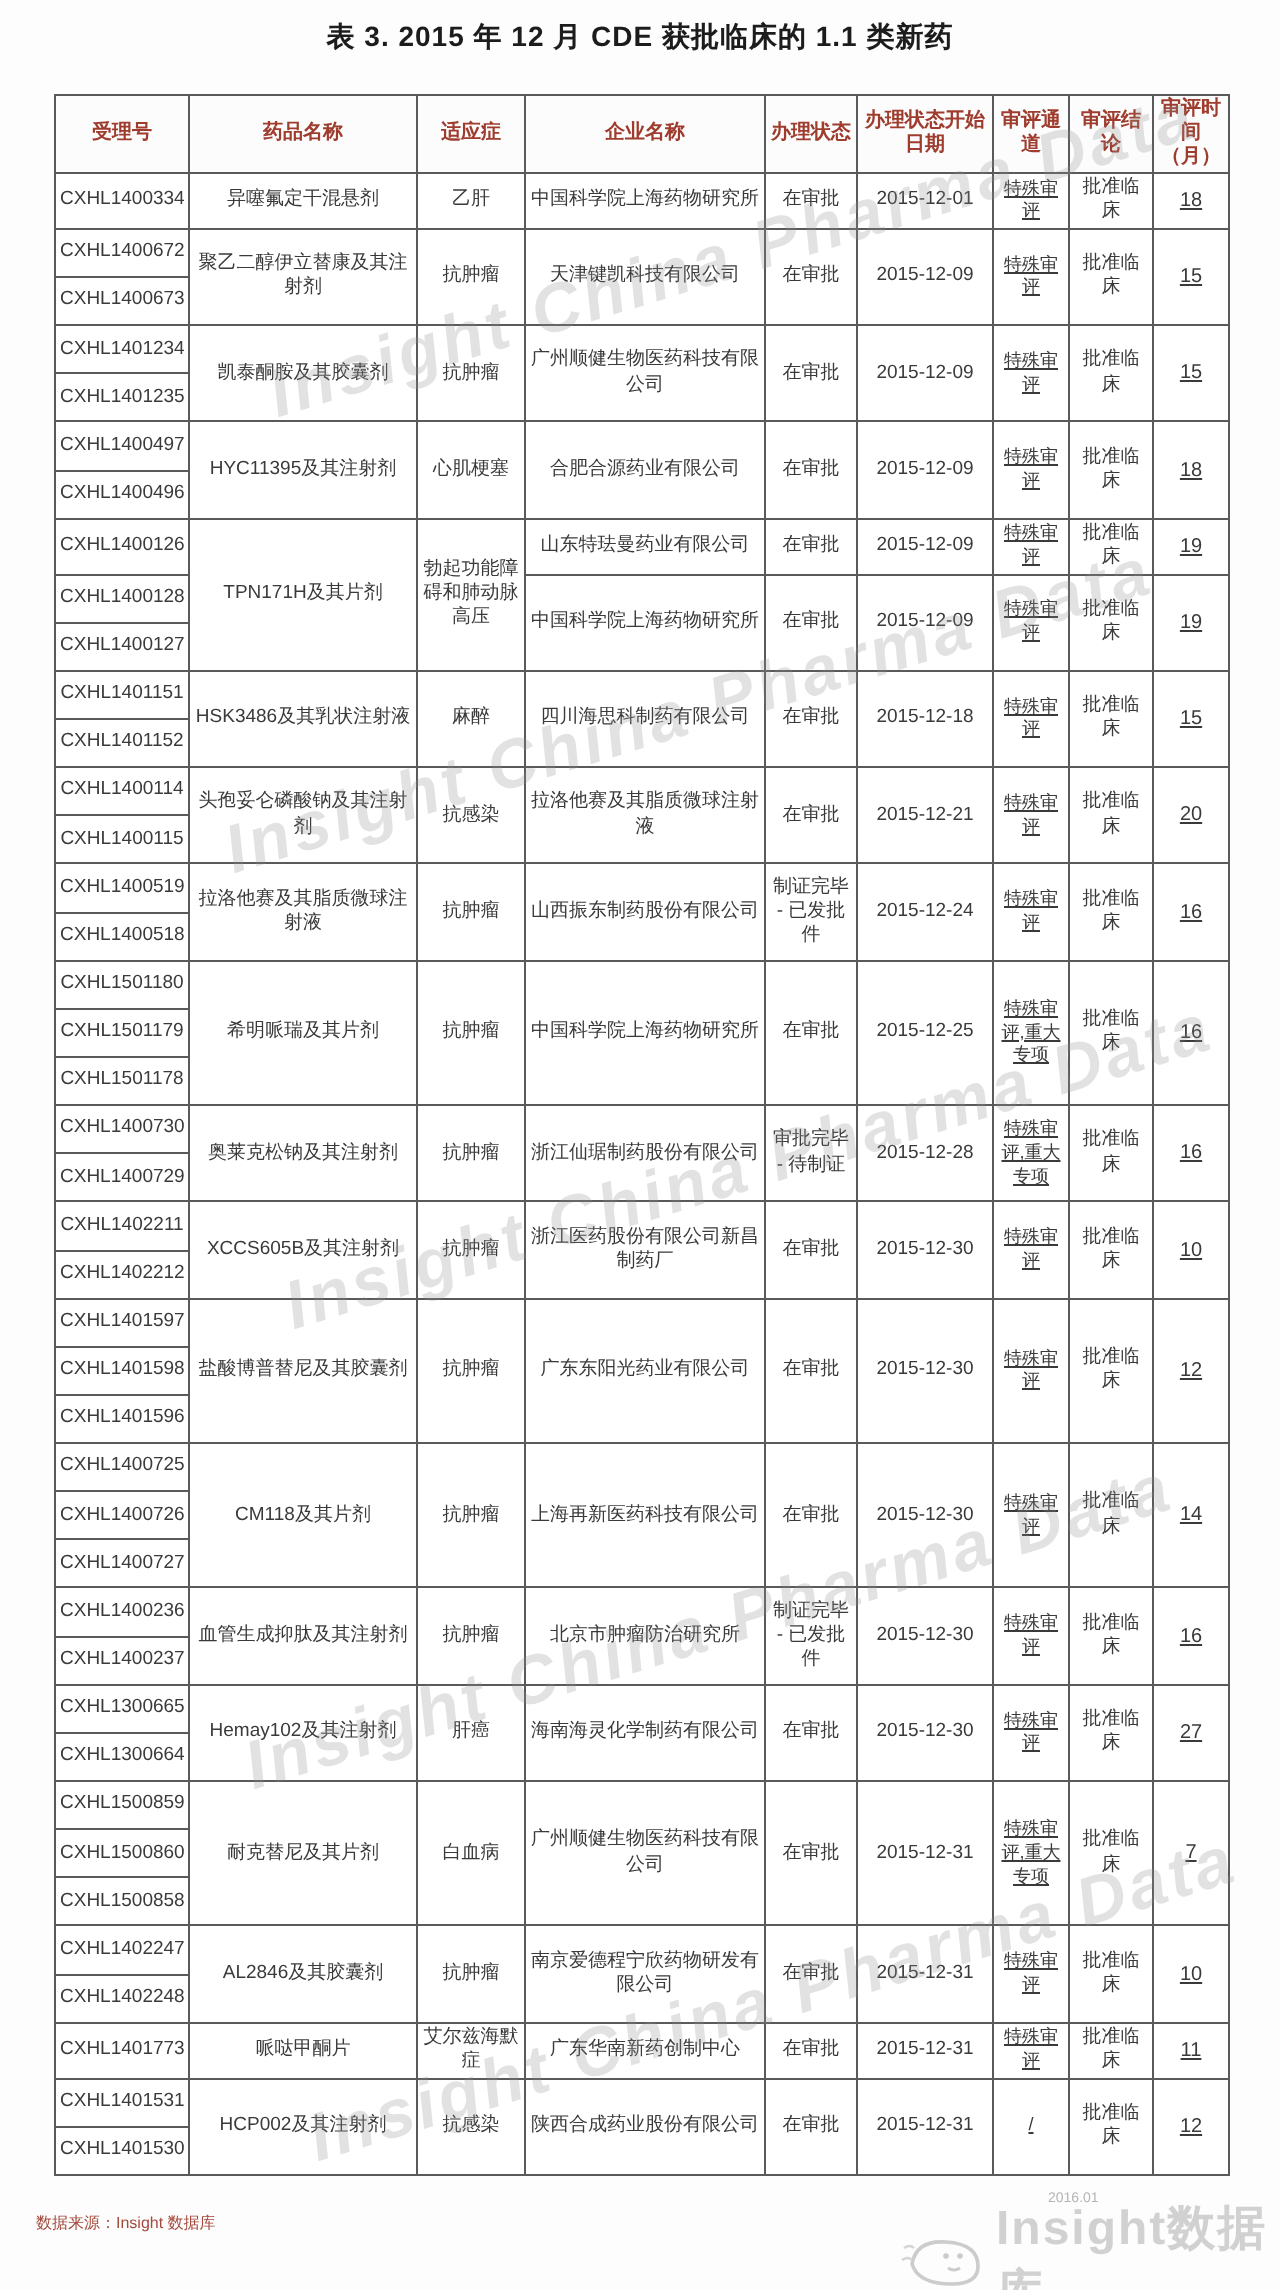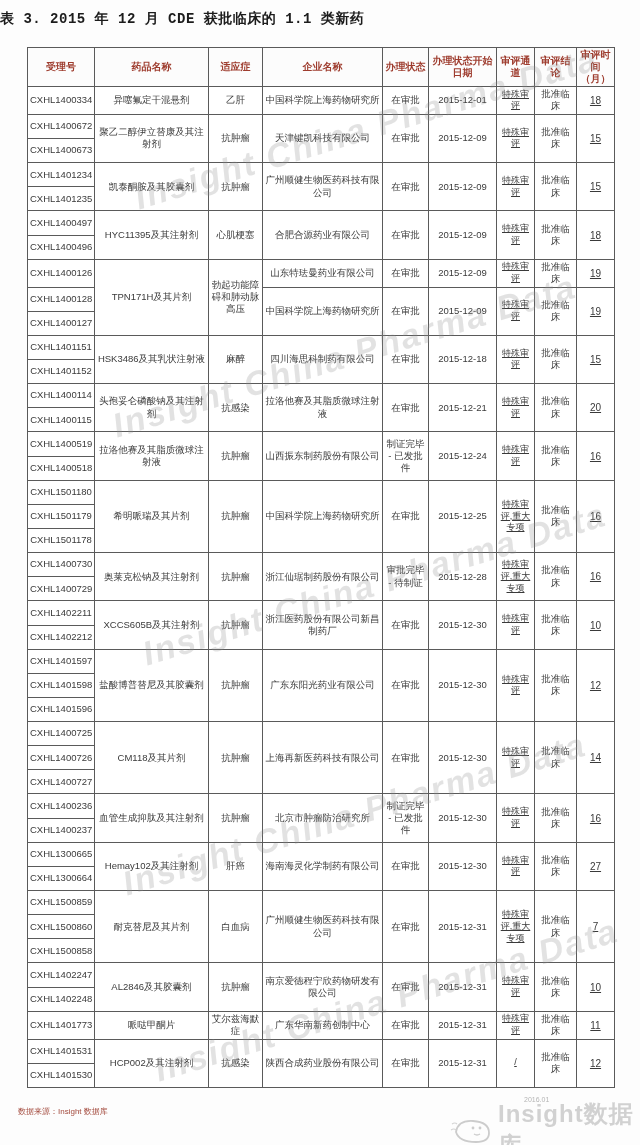--- a/index.html
+++ b/index.html
@@ -3,23 +3,22 @@
 <meta charset="utf-8">
 <style>
   html,body { margin:0; padding:0; }
   body { font-family:"Liberation Sans", sans-serif; background:#ffffff; }
   .page {
     position:relative; width:640px; height:1145px;
     background:#fdfdfd; overflow:hidden;
   }
   .title {
     position:absolute; top:10px; left:0; width:640px;
-    font-size:14px; font-weight:600; color:#1c1c1c;
+    text-align:center; font-size:14px; font-weight:600; color:#1c1c1c;
     letter-spacing:0.5px;
-    font-family:Liberation Mono, monospace;
   }
   table.data-table {
     position:absolute; left:27px; top:47px;
     width:587px; height:1041px;
     border-collapse:collapse; table-layout:fixed;
     background:#ffffff;
   }
   .data-table th, .data-table td {
     border:1px solid #5a5a5a;
     text-align:center; vertical-align:middle;

